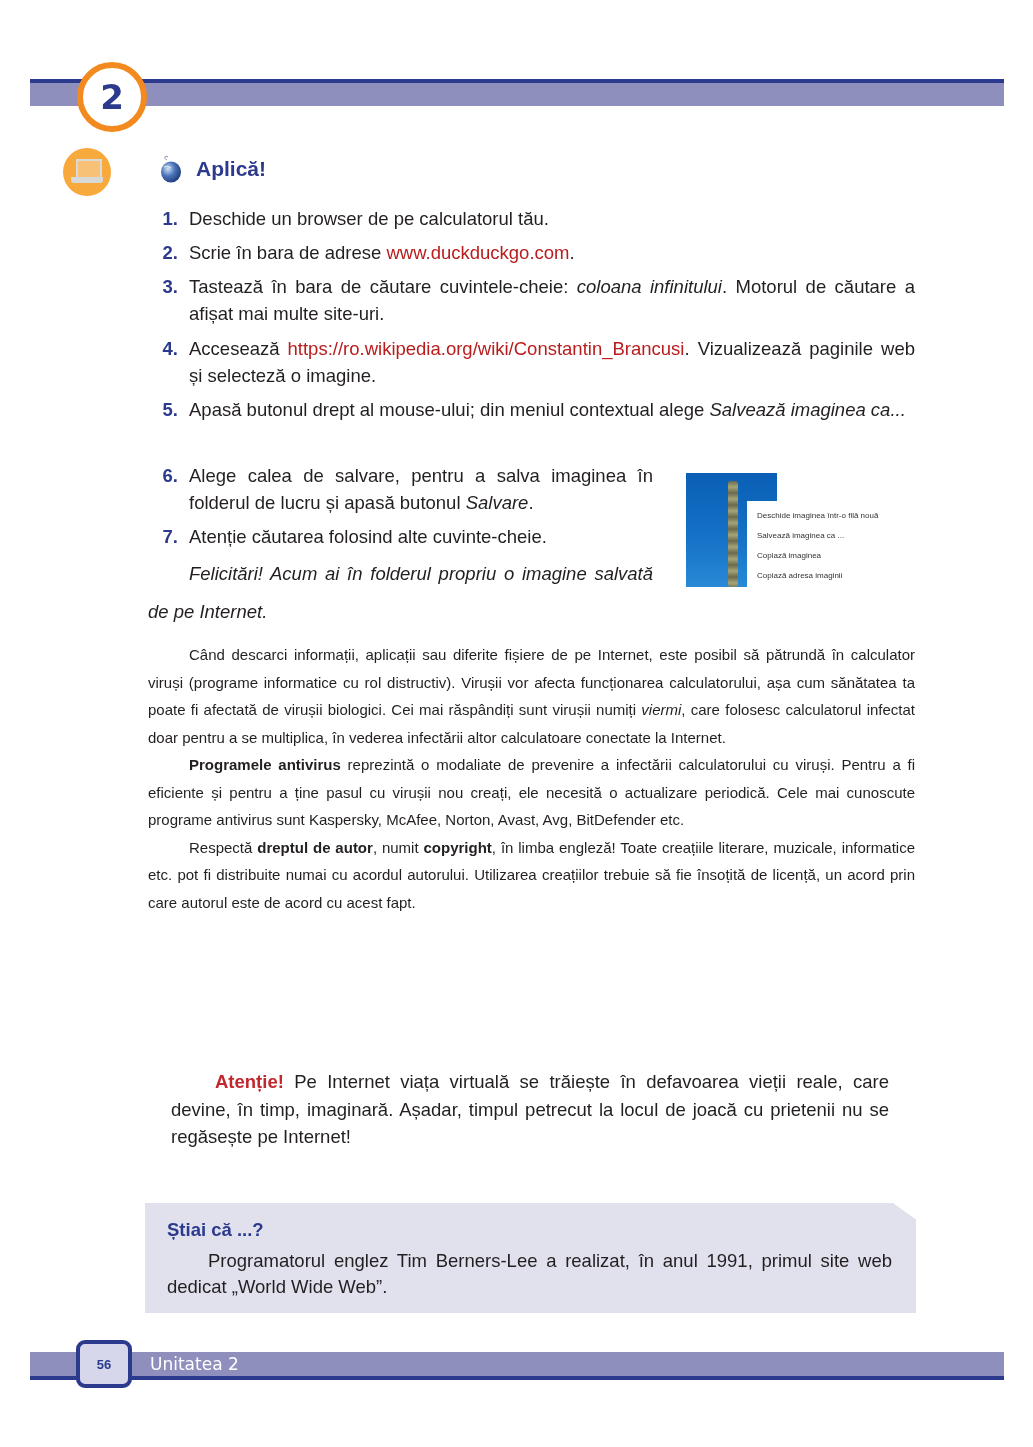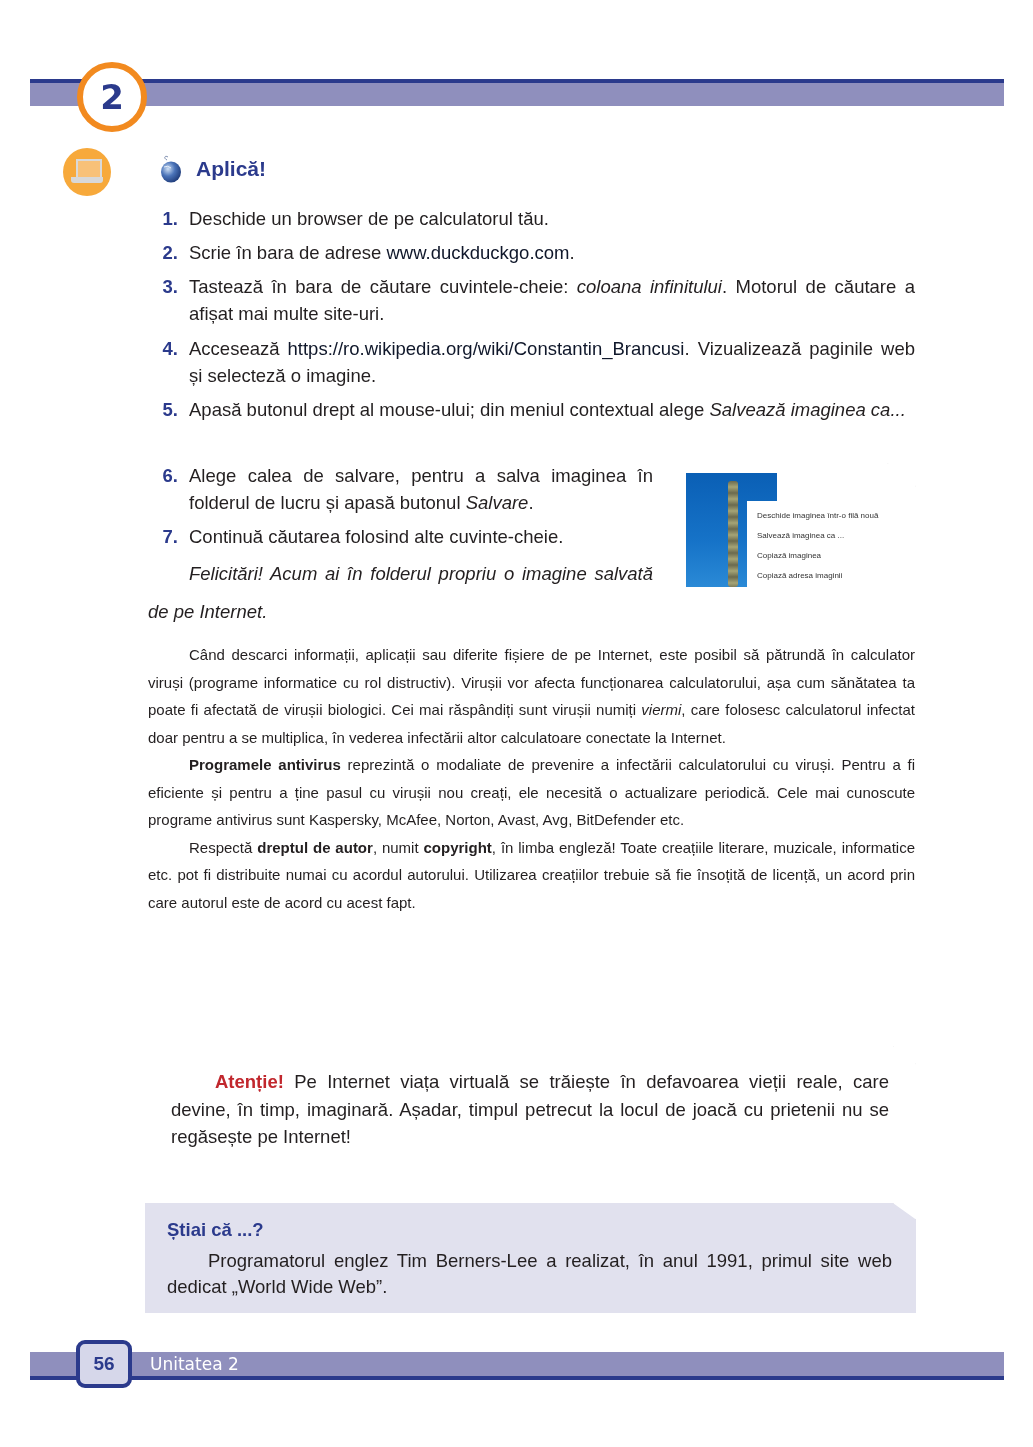--- a/index.html
+++ b/index.html
@@ -44,21 +44,21 @@
   }
 
   
   .step {
     left: 148px; width: 767px; font-size: 18.5px; line-height: 27px;
     display: flex;
   }
   .step .num { width: 41px; text-align: right; padding-right: 0; font-weight: bold; color: #2b3a8c; flex: none; box-sizing: border-box; padding-right: 0px; }
   .step .txt { flex: 1; padding-left: 0; text-align: justify; }
   .step .num span { display: inline-block; width: 30px; text-align: right; margin-right: 11px; }
-  .link { color: #0f172a; }
+  .link { color: #b91c1c; }
   em { font-style: italic; }
 
   .step-narrow { width: 505px; }
 
   .congrats {
     left: 148px; top: 555px; width: 505px; font-size: 18.5px; line-height: 38px;
     font-style: italic; text-align: justify; text-indent: 41px;
   }
 
   
@@ -115,21 +115,21 @@
     text-align: justify; text-indent: 41px;
   }
 
   
   .ftr-band { left: 30px; top: 1352px; width: 974px; height: 24px; background: #8f8fbd; }
   .ftr-line { left: 30px; top: 1376px; width: 974px; height: 4px; background: #2b3a8c; }
   .page-box {
     left: 76px; top: 1340px; width: 48px; height: 40px; border-radius: 9px;
     background: #d6d7ea; border: 4px solid #2b3a8c;
     display: flex; align-items: center; justify-content: center;
-    font-size: 19px; font-weight: bold; color: #2b3a8c;
+    font-size: 13px; font-weight: bold; color: #2b3a8c;
   }
   .unit-label {
     left: 150px; top: 1354px; font-size: 17px; color: #ffffff; font-family: "DejaVu Sans", sans-serif;
   }
 </style>
 </head>
 <body>
 
 <div class="abs hdr-line"></div>
 <div class="abs hdr-band"></div>
@@ -181,21 +181,21 @@
   <div class="txt"><span>Apasă butonul drept al mouse-ului; din meniul contextual alege </span><em>Salvează imaginea ca...</em></div>
 </div>
 
 <div class="abs step step-narrow" style="top:462px;">
   <div class="num"><span>6.</span></div>
   <div class="txt"><span>Alege calea de salvare, pentru a salva imaginea în folderul de lucru și apasă butonul </span><em>Salvare</em><span>.</span></div>
 </div>
 
 <div class="abs step step-narrow" style="top:523px;">
   <div class="num"><span>7.</span></div>
-  <div class="txt">Continuă căutarea folosind alte cuvinte-cheie.</div>
+  <div class="txt">Atenție căutarea folosind alte cuvinte-cheie.</div>
 </div>
 
 <div class="abs congrats">Felicitări! Acum ai în folderul propriu o imagine salvată de pe Internet.</div>
 
 <div class="abs shot">
   <div class="sky"></div>
   <div class="column"></div>
   <div class="menu">
     <div style="top:10px;">Deschide imaginea într-o filă nouă</div>
     <div style="top:30px;">Salvează imaginea ca ...</div>

